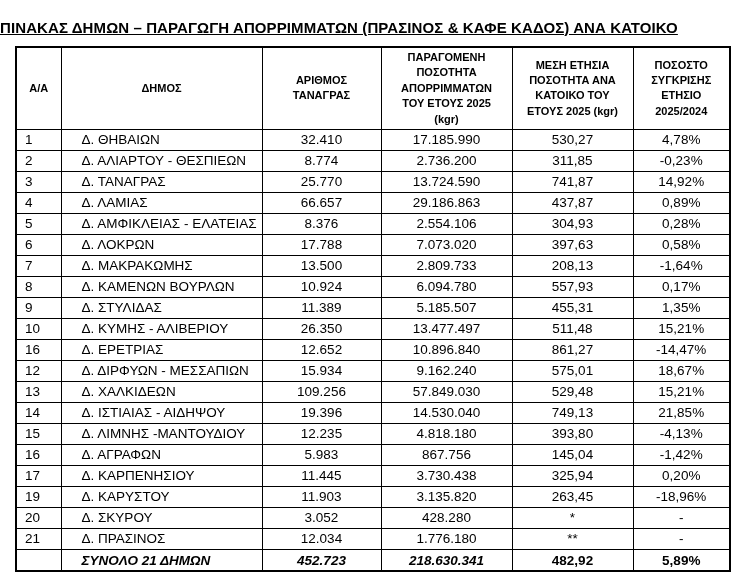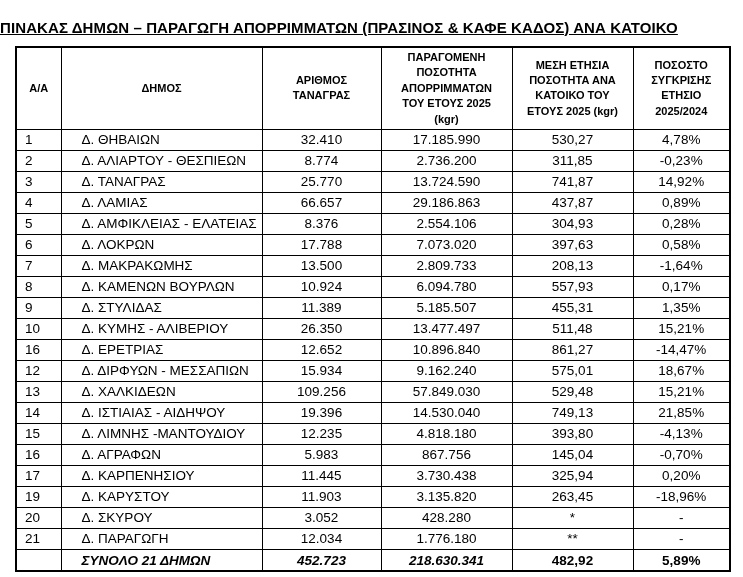--- a/index.html
+++ b/index.html
@@ -216,21 +216,21 @@
           <td class="c3">4.818.180</td>
           <td class="c4">393,80</td>
           <td class="c5">-4,13%</td>
         </tr>
         <tr>
           <td class="c0">16</td>
           <td class="c1">Δ. ΑΓΡΑΦΩΝ</td>
           <td class="c2">5.983</td>
           <td class="c3">867.756</td>
           <td class="c4">145,04</td>
-          <td class="c5">-0,70%</td>
+          <td class="c5">-1,42%</td>
         </tr>
         <tr>
           <td class="c0">17</td>
           <td class="c1">Δ. ΚΑΡΠΕΝΗΣΙΟΥ</td>
           <td class="c2">11.445</td>
           <td class="c3">3.730.438</td>
           <td class="c4">325,94</td>
           <td class="c5">0,20%</td>
         </tr>
         <tr>
@@ -244,21 +244,21 @@
         <tr>
           <td class="c0">20</td>
           <td class="c1">Δ. ΣΚΥΡΟΥ</td>
           <td class="c2">3.052</td>
           <td class="c3">428.280</td>
           <td class="c4">*</td>
           <td class="c5">-</td>
         </tr>
         <tr>
           <td class="c0">21</td>
-          <td class="c1">Δ. ΠΑΡΑΓΩΓΗ</td>
+          <td class="c1">Δ. ΠΡΑΣΙΝΟΣ</td>
           <td class="c2">12.034</td>
           <td class="c3">1.776.180</td>
           <td class="c4">**</td>
           <td class="c5">-</td>
         </tr>
       </tbody>
     <tfoot>
       <tr>
         <td class="c0"></td>
         <td class="c1">ΣΥΝΟΛΟ 21 ΔΗΜΩΝ</td>

